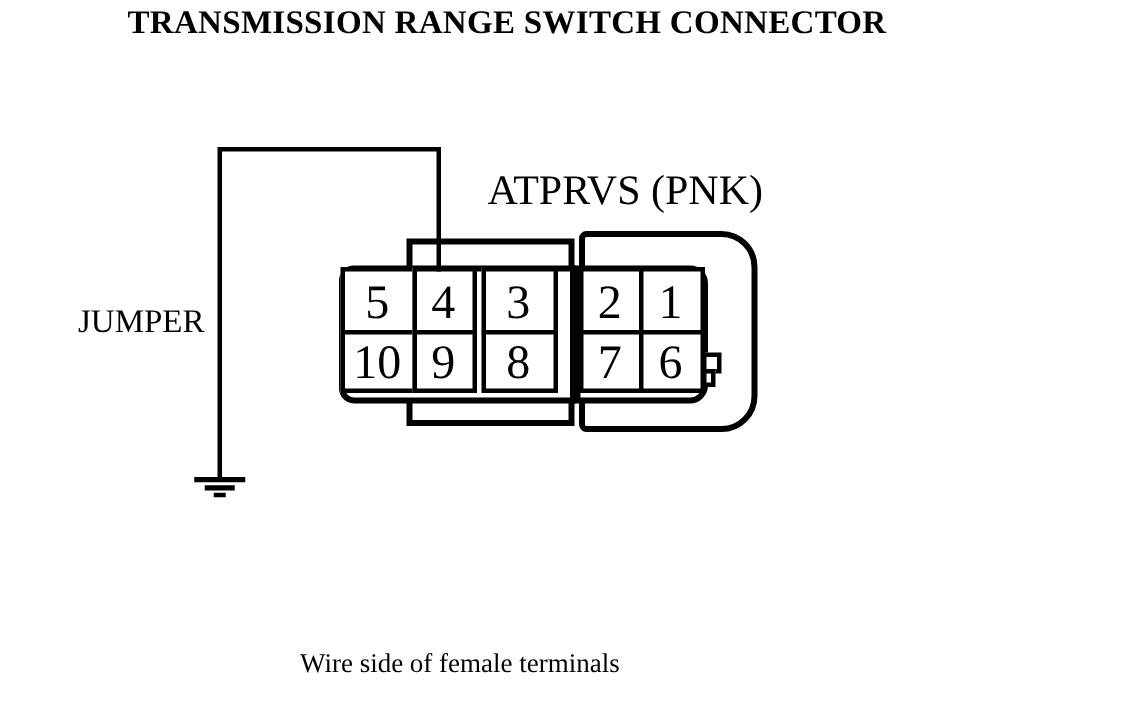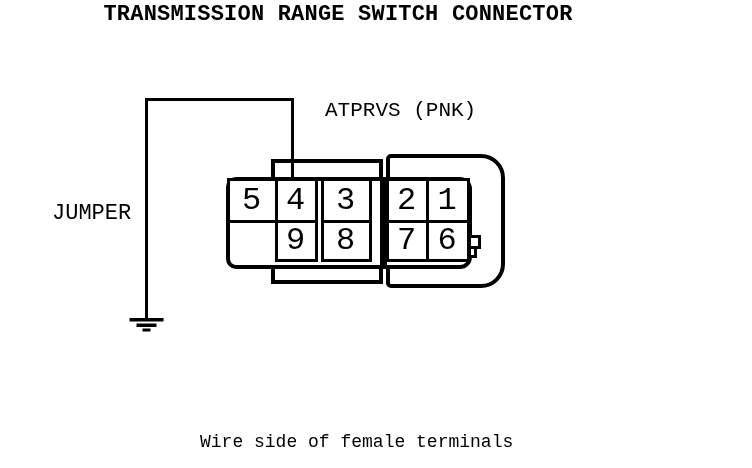--- a/index.html
+++ b/index.html
@@ -1,24 +1,24 @@
 <!DOCTYPE html>
 <html><head>
 <meta charset="utf-8">
 <style>
   html,body{margin:0;padding:0;background:#fff;}
   #stage{
     position:relative;width:752px;height:468px;background:#fff;
-    font-family:Liberation Mono, monospace;color:#000;
+    font-family:Liberation Serif, serif;color:#000;
     overflow:hidden;
   }
   .abs{position:absolute;box-sizing:border-box;}
   .txt{white-space:nowrap;line-height:1.1;}
   #title{left:0;top:3px;width:676px;text-align:center;font-size:22px;font-weight:bold;letter-spacing:0.2px;}
-  #signal-label{left:325px;top:99px;font-size:21px;}
+  #signal-label{left:325px;top:113px;font-size:28px;}
   #jumper-label{left:28px;top:202px;font-size:22px;line-height:25px;margin-left:24px;}
   #caption{left:200px;top:433px;font-size:18px;}
   
   .part{background:#fff;border:4px solid #000;}
   #housing{left:386px;top:154px;width:119px;height:134px;border-radius:5px 24px 24px 5px;}
   #top-tab{left:271px;top:159px;width:112px;height:24px;}
   #bottom-tab{left:271px;top:262px;width:112px;height:22px;}
   #body-left{left:226px;top:177px;width:158px;height:92px;border-radius:10px 0 0 10px;}
   #body-right{left:383px;top:177px;width:89px;height:92px;border-radius:0 12px 12px 0;}
   .notch{background:#fff;border:3px solid #000;}
@@ -57,20 +57,21 @@
   <div id="body-left" class="abs part"></div>
   <div id="body-right" class="abs part"></div>
   <div id="notch-upper" class="abs notch"></div>
   <div id="notch-lower" class="abs notch"></div>
 
   <div id="p5" class="abs cell r1">5</div>
   <div id="p4" class="abs cell r1">4</div>
   <div id="p3" class="abs cell r1">3</div>
   <div id="p2" class="abs cell r1">2</div>
   <div id="p1" class="abs cell r1">1</div>
+  <div id="p10" class="abs cell r2">10</div>
   <div id="p9" class="abs cell r2">9</div>
   <div id="p8" class="abs cell r2">8</div>
   <div id="p7" class="abs cell r2">7</div>
   <div id="p6" class="abs cell r2">6</div>
 
   <svg id="wire-overlay" class="abs" viewBox="0 0 752 468">
     <polyline points="146.5,319 146.5,99.5 292.5,99.5 292.5,181" fill="none" stroke="#000" stroke-width="3"></polyline>
     <g>
       <rect x="129.5" y="318" width="34" height="3.5" fill="#000"></rect>
       <rect x="136.5" y="323.5" width="20" height="3.5" fill="#000"></rect>

